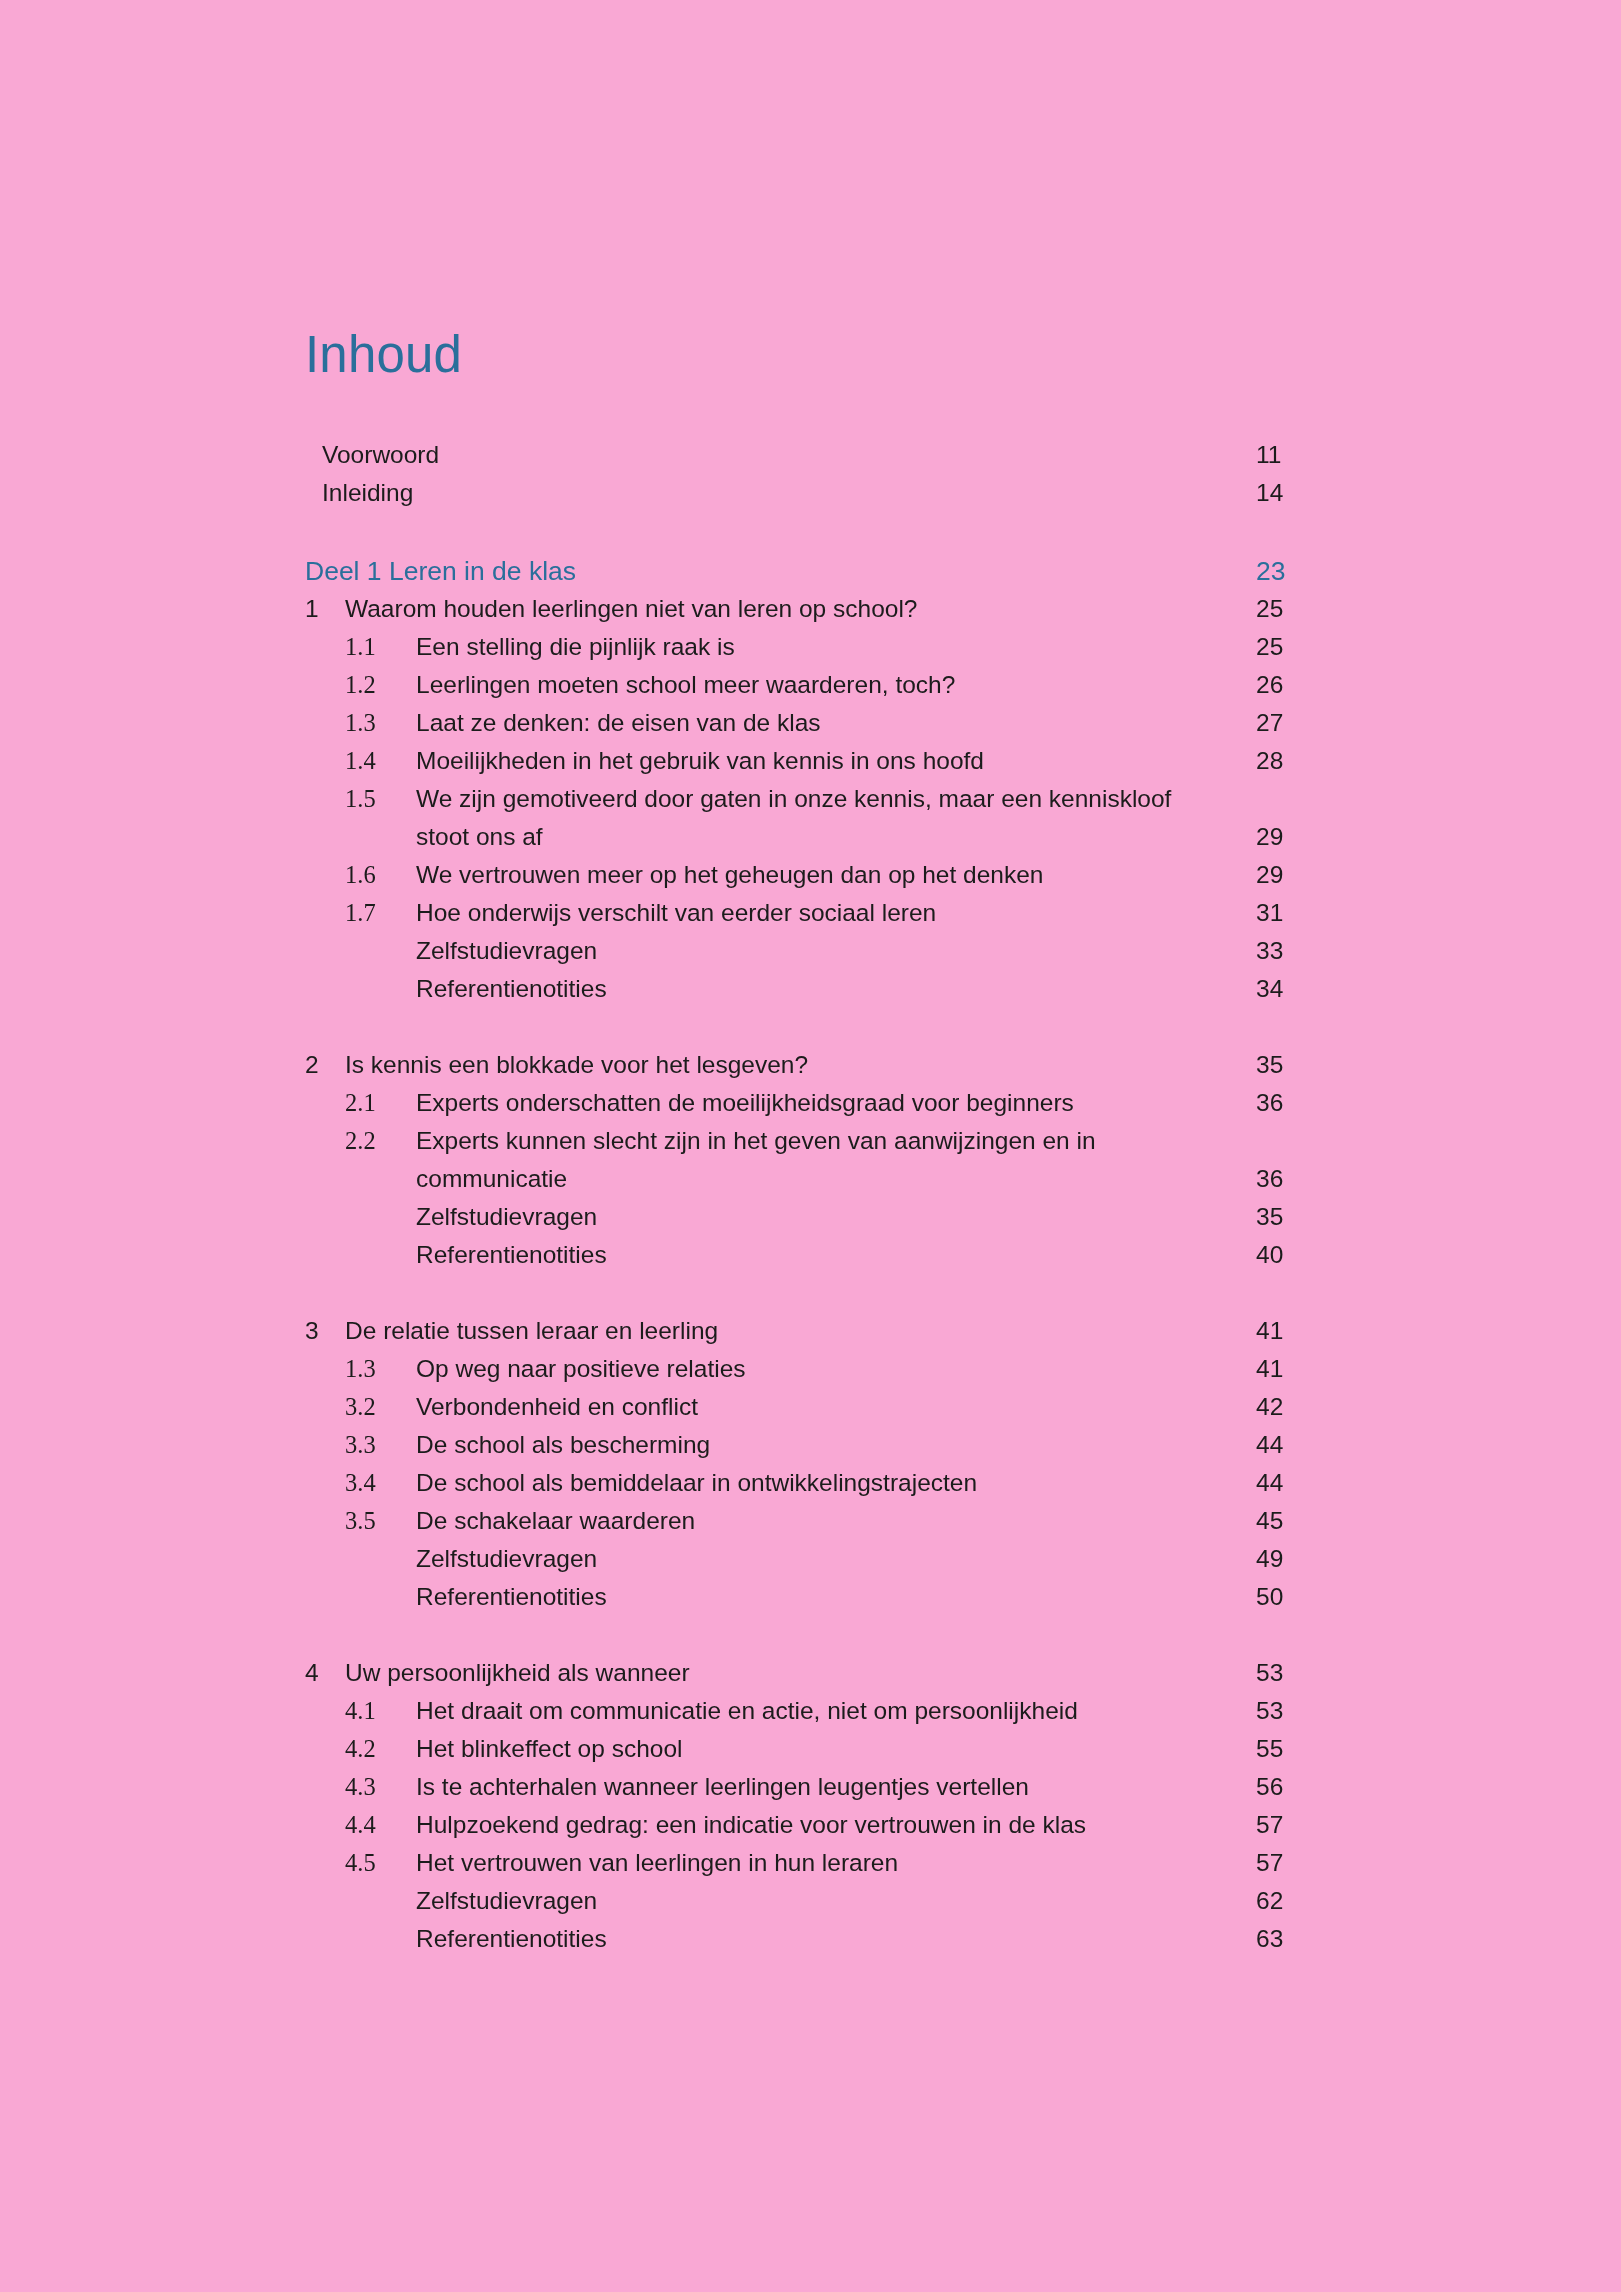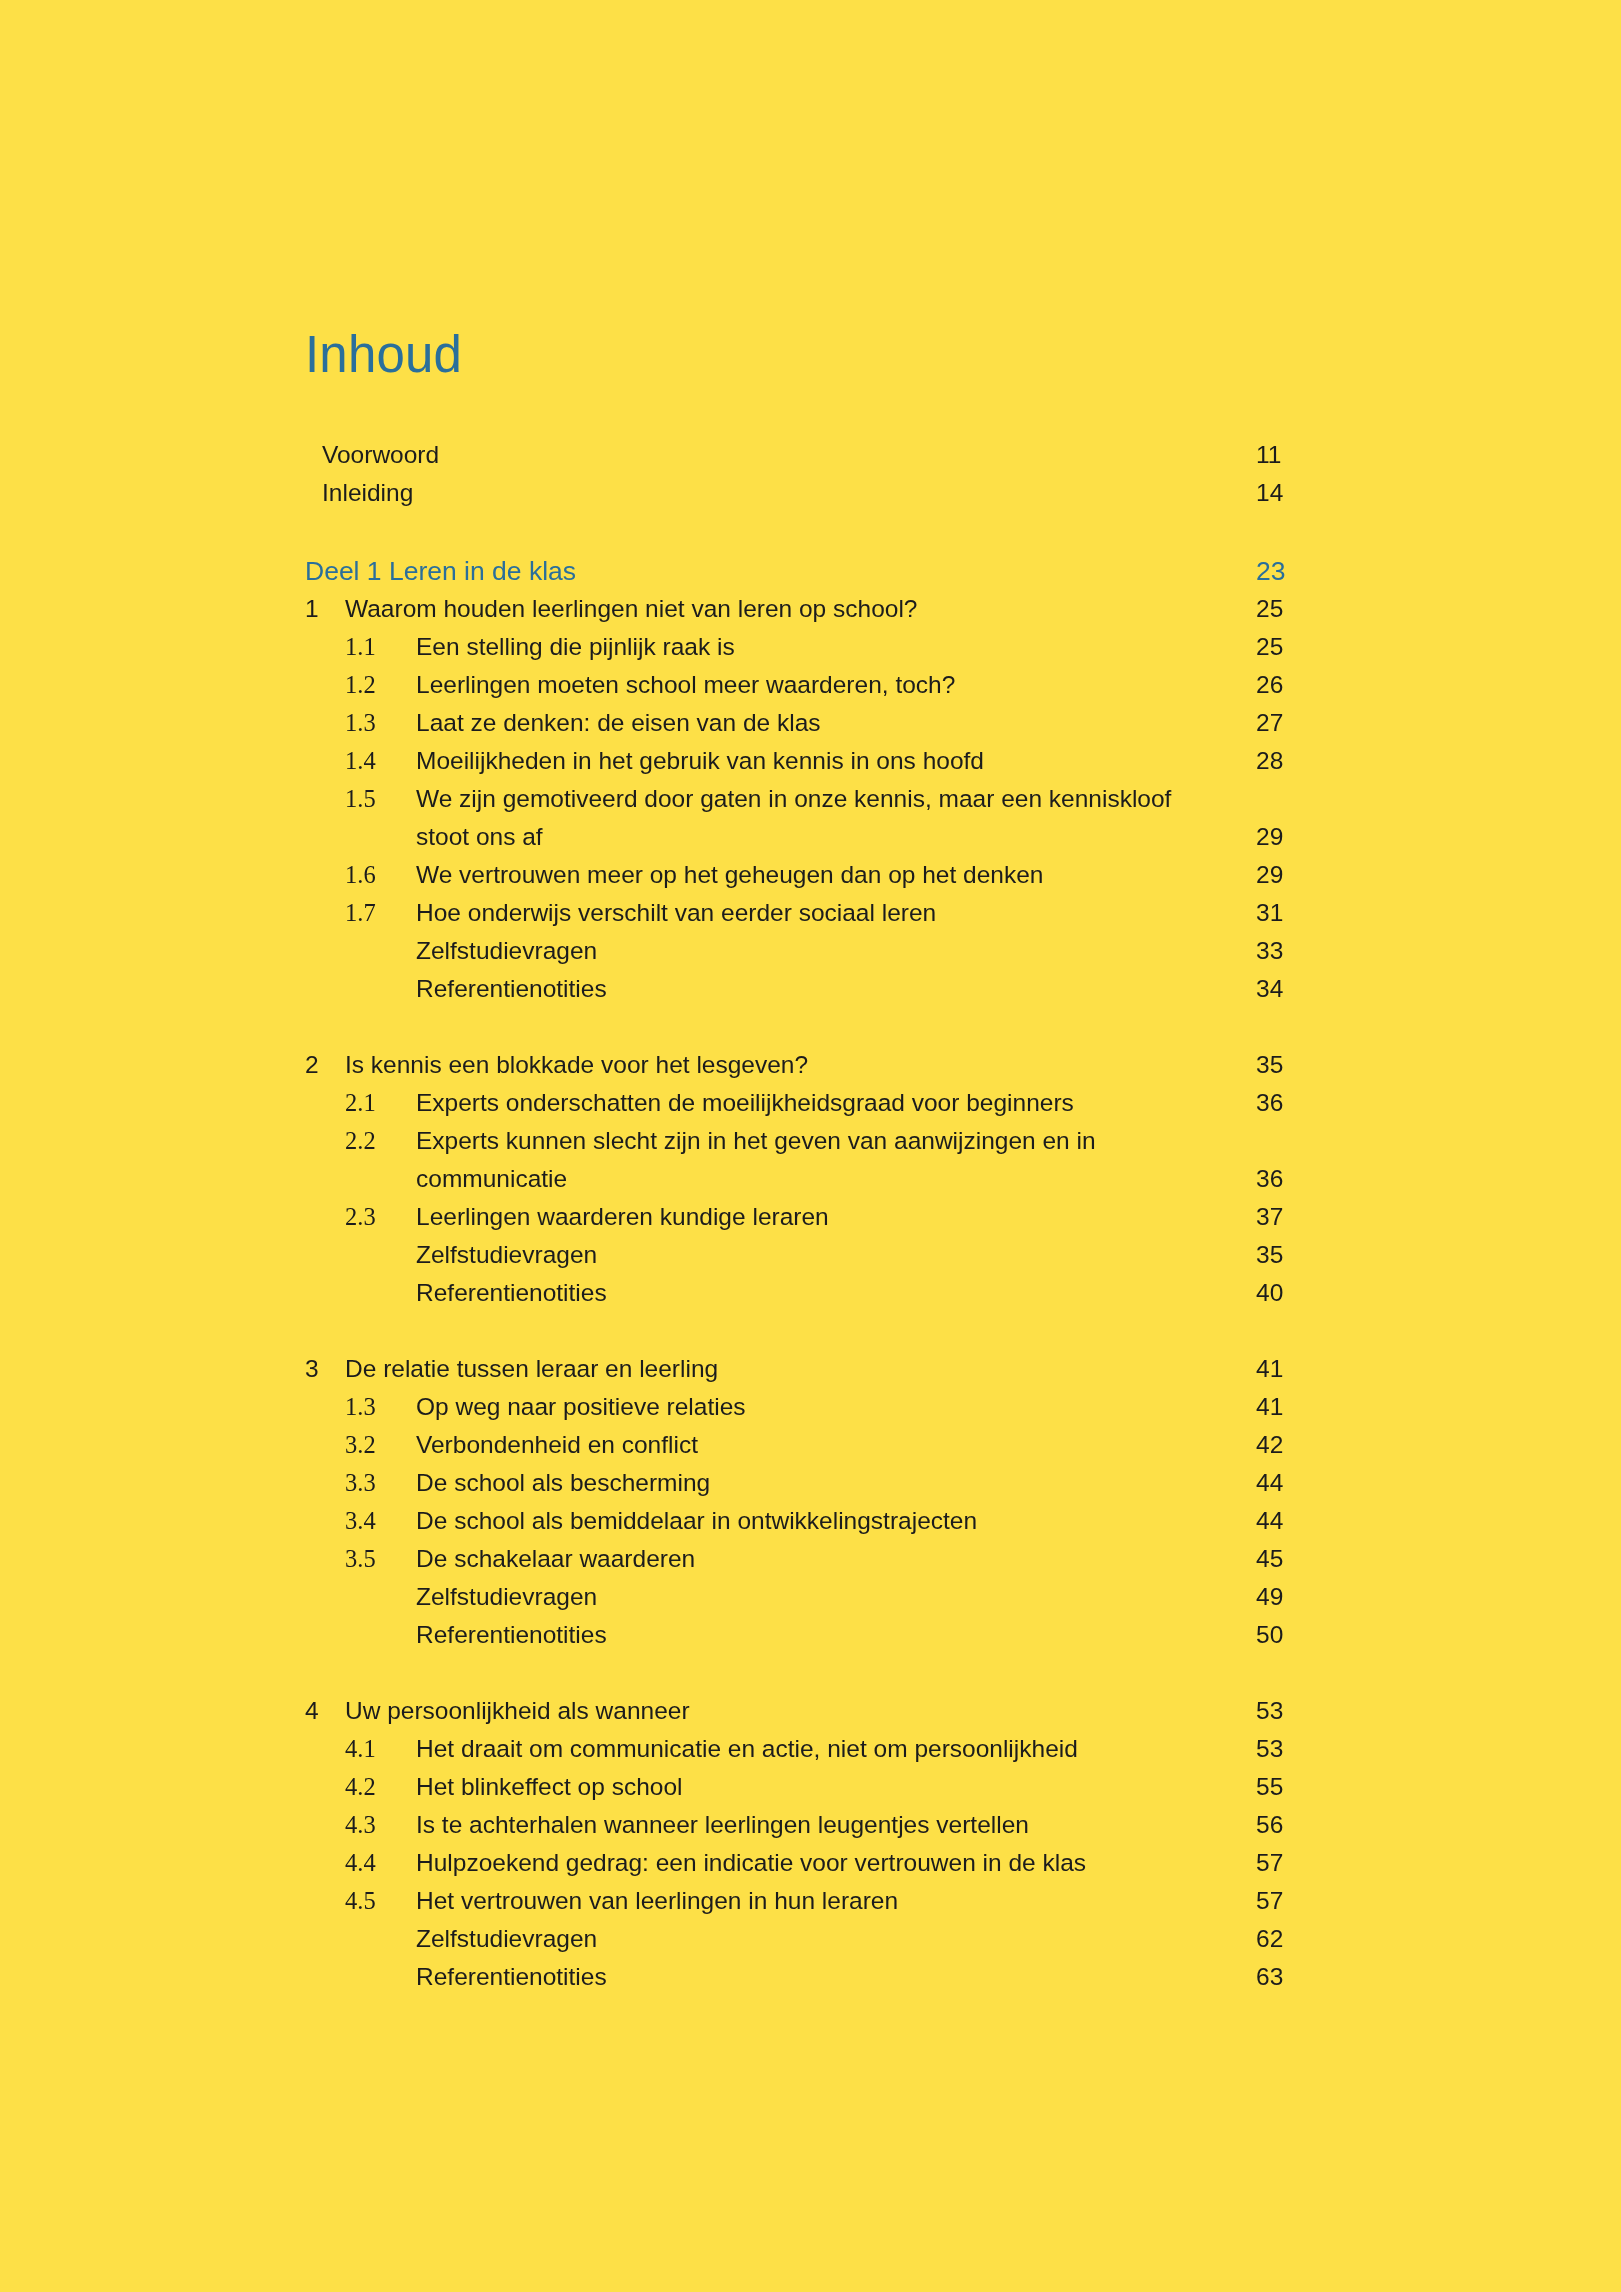--- a/index.html
+++ b/index.html
@@ -5,21 +5,21 @@
 <style>
   html, body {
     margin: 0;
     padding: 0;
     background: #ffffff;
   }
   .page {
     position: relative;
     width: 1621px;
     height: 2293px;
-    background: #fde047;
+    background: #f9a8d4;
     font-family: "Liberation Sans", sans-serif;
     overflow: hidden;
   }
   .content {
     position: absolute;
     left: 305px;
     top: 329px;
     width: 1039px;
   }
   .toc-title {
@@ -198,26 +198,20 @@
         <span class="numlbl"></span>
         <span class="seclbl">2.2</span>
         <span class="label">Experts kunnen slecht zijn in het geven van aanwijzingen en in</span>
         <span class="page-no"></span>
       </div>
       <div class="row plain">
         <span class="spacer"></span>
         <span class="label">communicatie</span>
         <span class="page-no">36</span>
       </div>
-      <div class="row section">
-        <span class="numlbl"></span>
-        <span class="seclbl">2.3</span>
-        <span class="label">Leerlingen waarderen kundige leraren</span>
-        <span class="page-no">37</span>
-      </div>
       <div class="row plain">
         <span class="spacer"></span>
         <span class="label">Zelfstudievragen</span>
         <span class="page-no">35</span>
       </div>
       <div class="row plain">
         <span class="spacer"></span>
         <span class="label">Referentienotities</span>
         <span class="page-no">40</span>
       </div>

